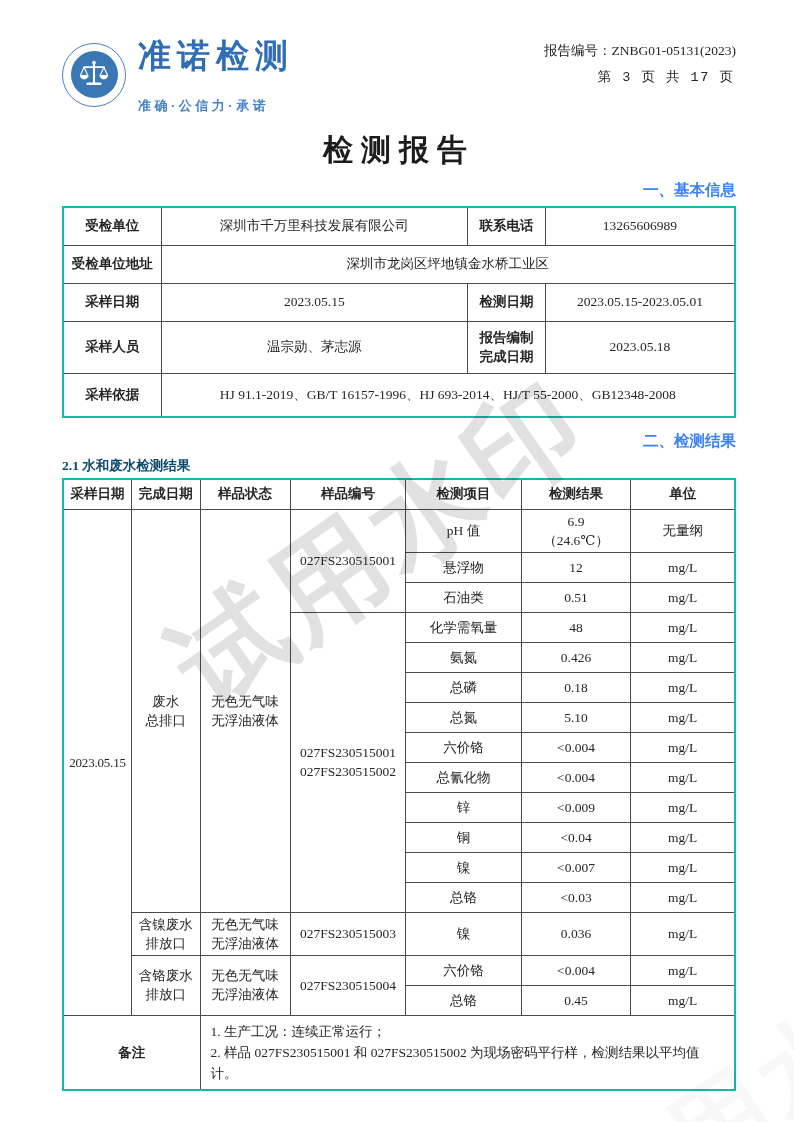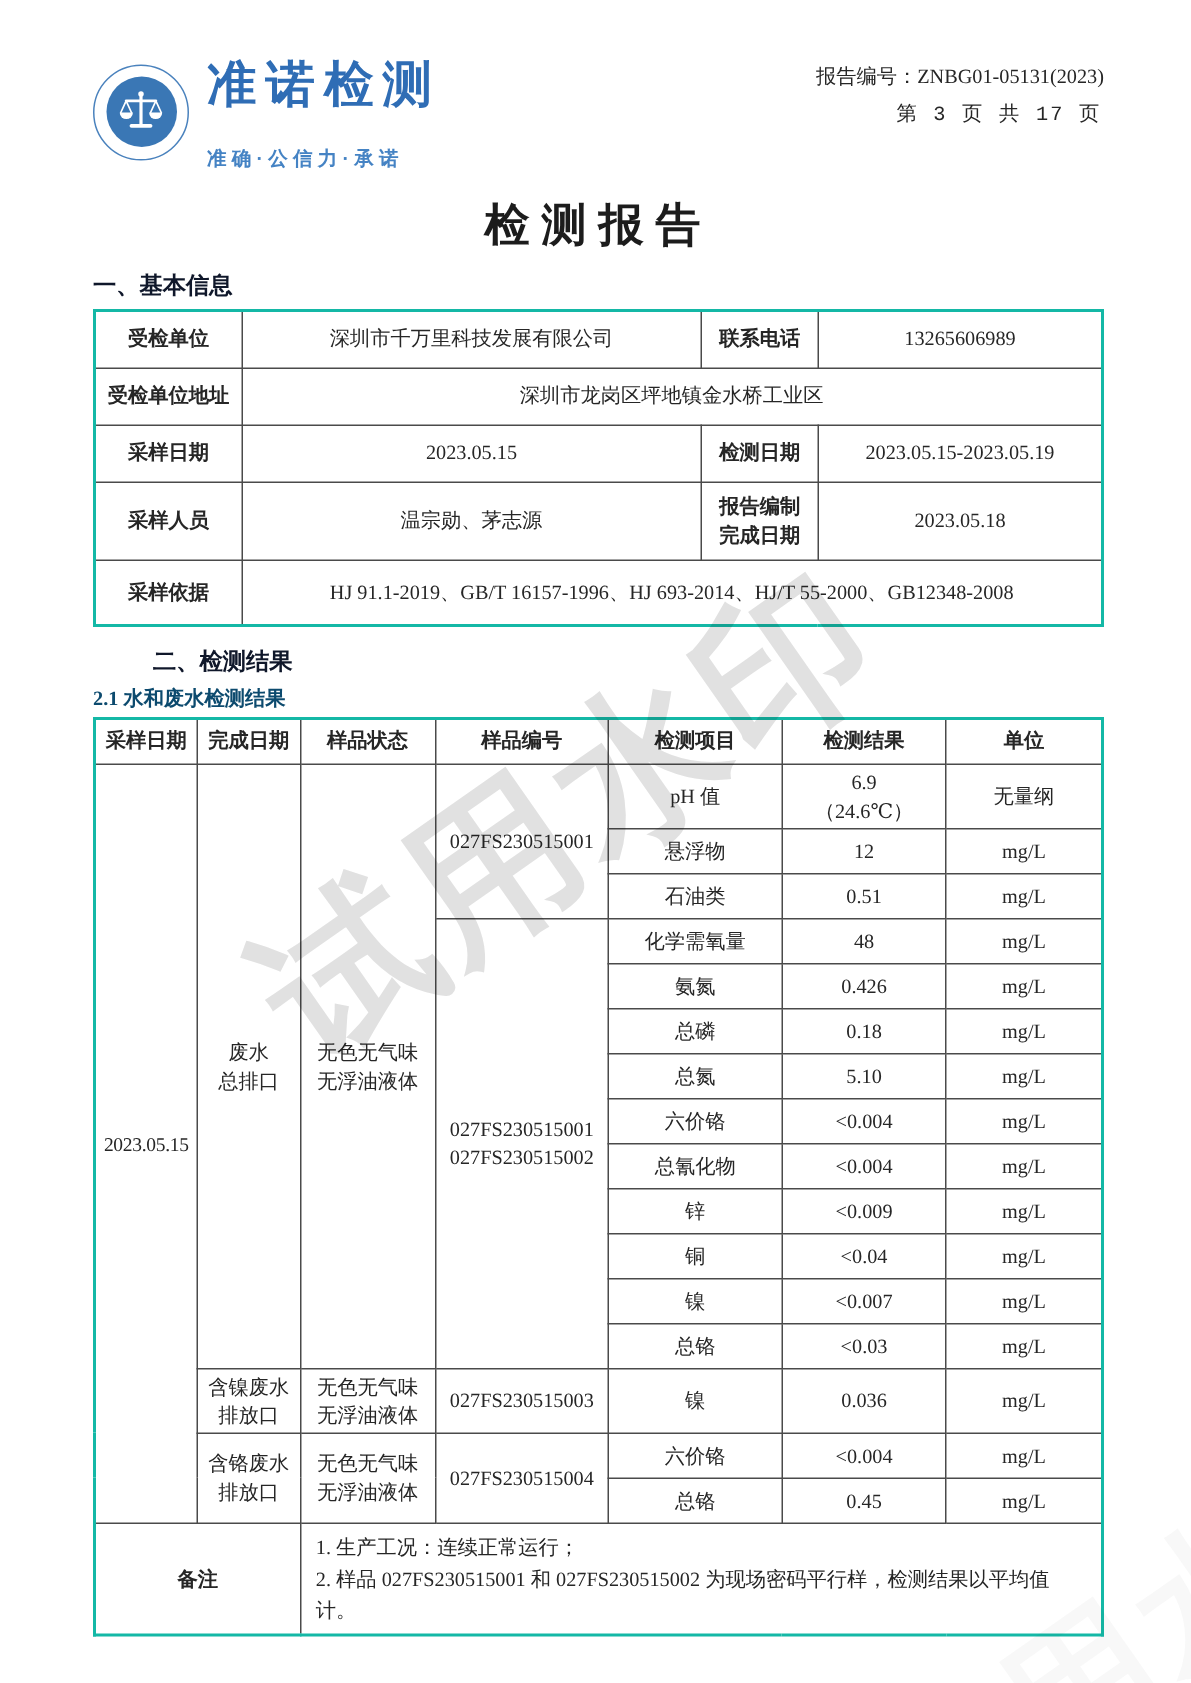--- a/index.html
+++ b/index.html
@@ -30,21 +30,21 @@
   }
   .slogan {
     color: #4583c4; font-size: 13px; font-weight: bold; letter-spacing: 3.5px; margin-top: 18px;
     font-family: Liberation Sans, sans-serif;
   }
   .repinfo { font-size: 13.5px; margin-top: 10px; line-height: 1; }
   .repline2 { margin-top: 13px; text-align: center; padding-left: 52px; letter-spacing: 1.5px; font-family: Liberation Mono, monospace; }
 
   
   .title { text-align: center; font-size: 30px; font-weight: bold; letter-spacing: 8px; margin: 15px 0 9px; color:#1c1c1c; }
-  .sec { font-size: 15.5px; font-weight: bold; margin: 6px 0 5px; color:#0f172a; }
+  .sec { font-size: 15.5px; font-weight: bold; margin: 6px 0 5px; color:#3b82f6;text-align:right; }
   .sec2 { margin-top: 13px; margin-left: 40px; }
   .subsec { font-size: 13.5px; font-weight: bold; margin: 2px 0 3px; color:#0c4a6e; }
 
   
   table { width: 100%; border-collapse: collapse; table-layout: fixed; }
   table { border: 2px solid #14b8a6; }
   th, td { border: 1px solid #4a4a4a; font-size: 13.5px; }
   th { font-weight: bold; }
   .ml { white-space: pre-line; line-height: 19px; }
 
@@ -121,21 +121,21 @@
       <td>13265606989</td>
     </tr>
     <tr class="h38">
       <th>受检单位地址</th>
       <td colspan="3">深圳市龙岗区坪地镇金水桥工业区</td>
     </tr>
     <tr class="h38">
       <th>采样日期</th>
       <td>2023.05.15</td>
       <th>检测日期</th>
-      <td>2023.05.15-2023.05.19</td>
+      <td>2023.05.15-2023.05.01</td>
     </tr>
     <tr class="h52">
       <th>采样人员</th>
       <td>温宗勋、茅志源</td>
       <th class="ml">报告编制
 完成日期</th>
       <td>2023.05.18</td>
     </tr>
     <tr class="h44">
       <th>采样依据</th>

